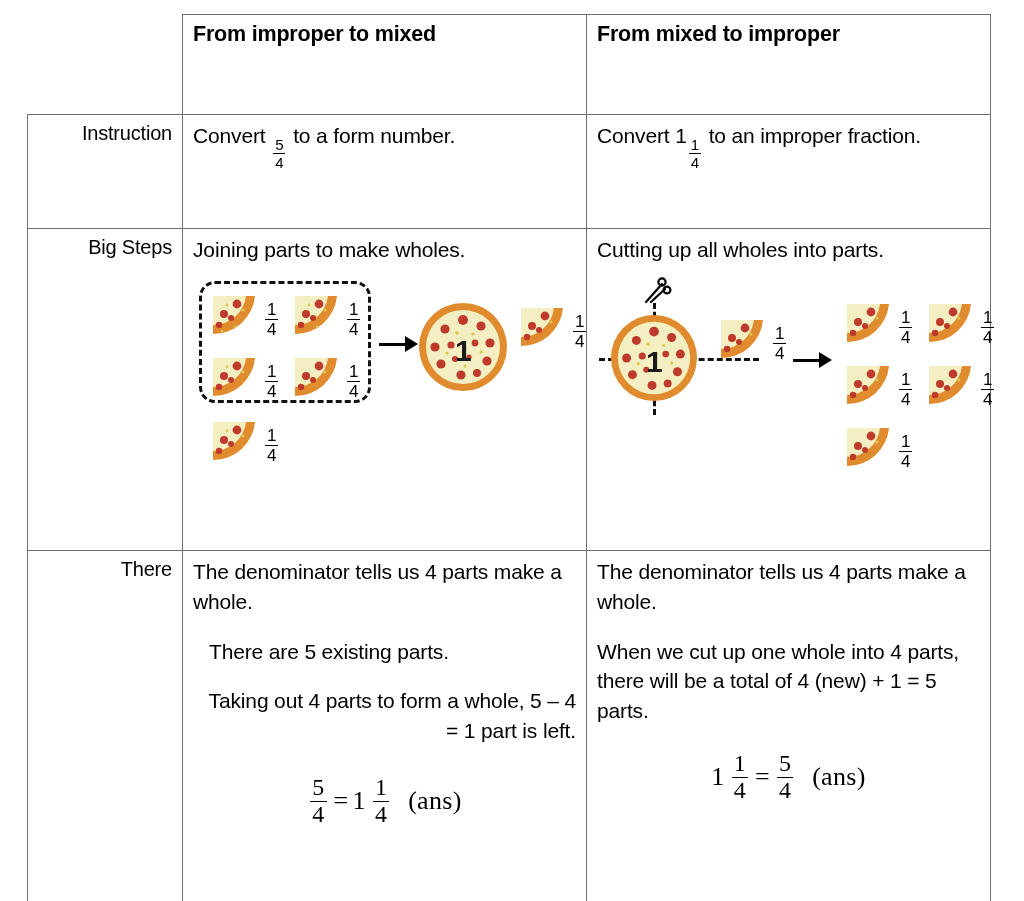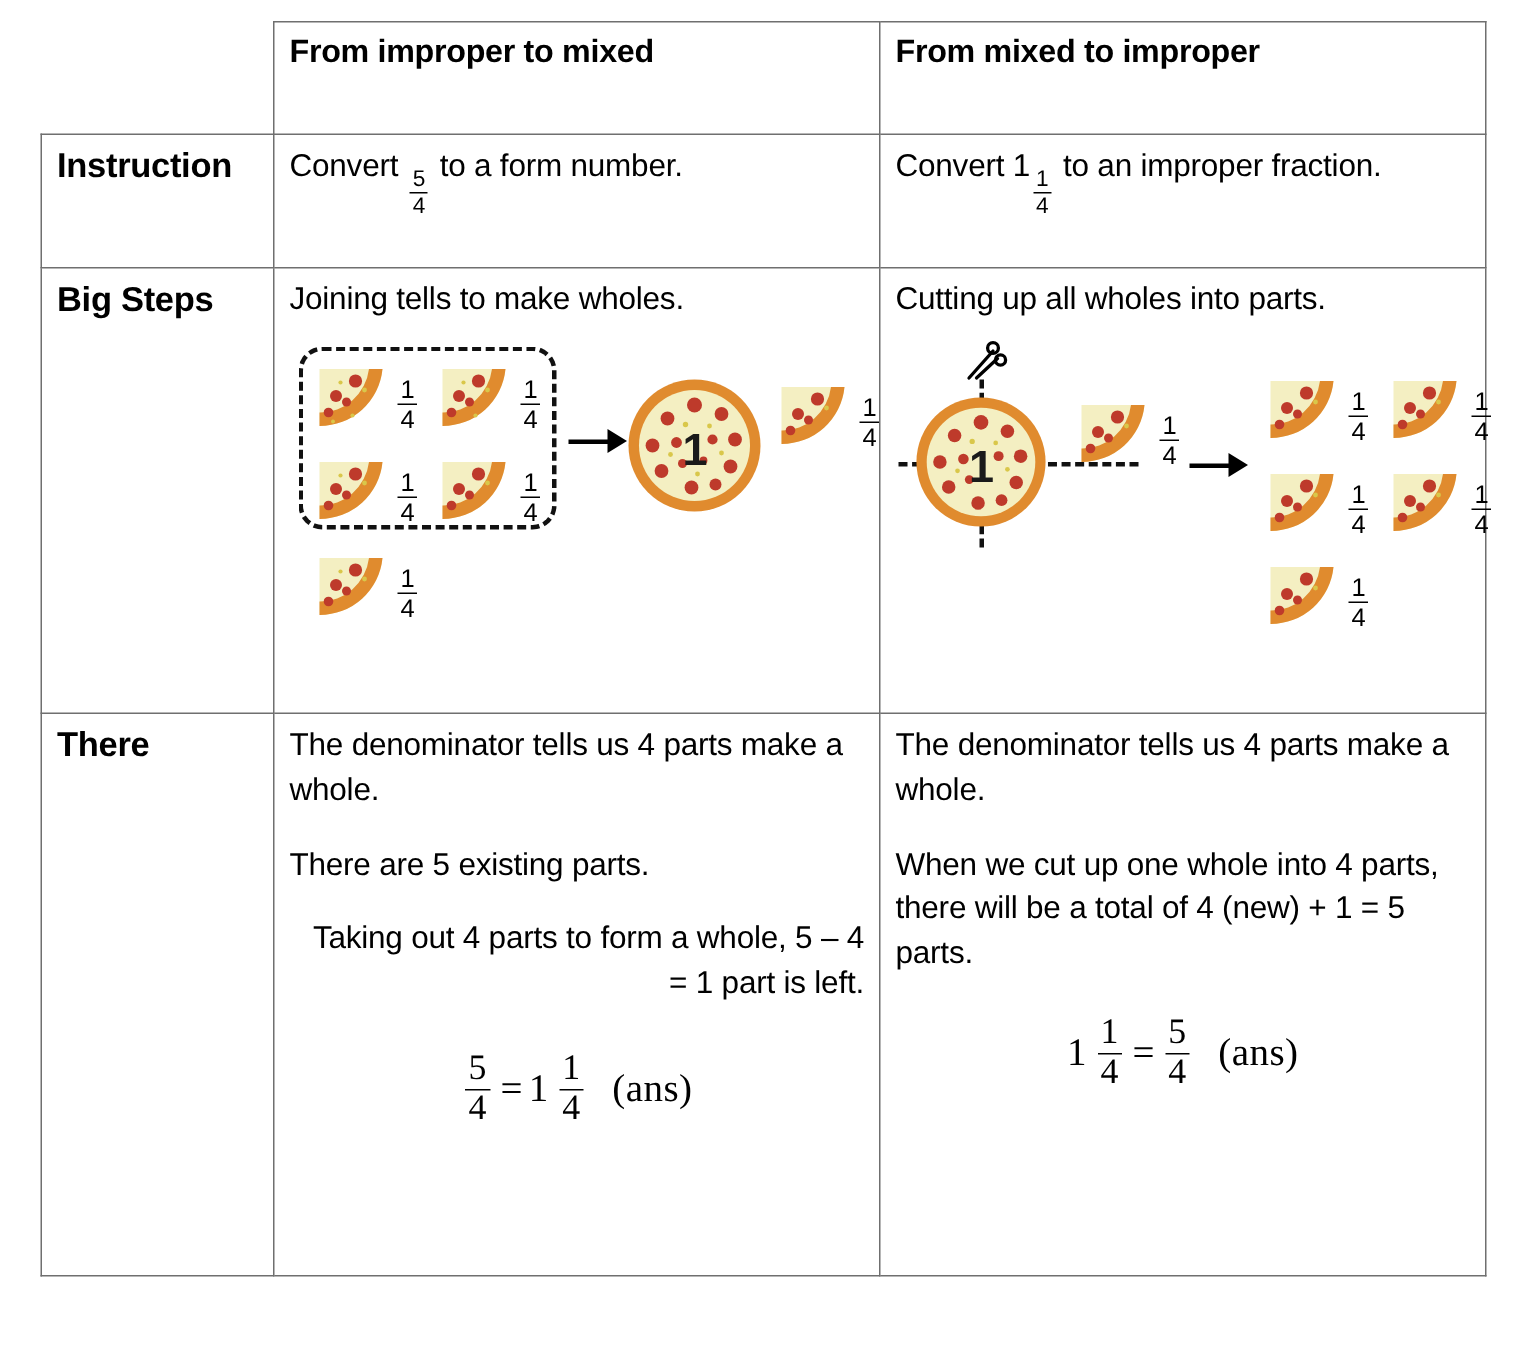--- a/index.html
+++ b/index.html
@@ -24,37 +24,38 @@
     position: absolute;
     left: 27px;
     top: 14px;
     width: 963px;
     border-collapse: collapse;
     table-layout: fixed;
   }
   table.compare td {
     border: 1px solid #6f6f6f;
     vertical-align: top;
-    padding: 6px 10px 0 10px;
+    padding: 6px 10px 25px 10px;
     background: #ffffff;
   }
   td.corner-blank {
     border: none !important;
     background: #ffffff;
   }
   col.c-label { width: 155px; }
   col.c-left  { width: 404px; }
   col.c-right { width: 404px; }
 
   .row-label {
-    font-weight: bold;
-    font-size: 23px;
+    font-weight: normal;
+    font-size: 20px;
     line-height: 1.25;
     letter-spacing: -0.2px;
     white-space: nowrap;
+    text-align: right;
   }
   .col-head {
     font-weight: bold;
     font-size: 21.5px;
     line-height: 1.25;
     letter-spacing: -0.2px;
     padding-top: 8px;
   }
   .head-cell { height: 68px; }
   .body-text {
@@ -183,21 +184,21 @@
             <span class="den">4</span>
           </span>
           <span>to an improper fraction.</span>
         </td>
       </tr>
 
       <tr>
         <td class="row-label">Big Steps</td>
 
         <td class="body-text bigidea-cell">
-          <div>Joining tells to make wholes.</div>
+          <div>Joining parts to make wholes.</div>
 
           <div class="diagram">
 
             <div class="dashbox" style="left:6px; top:4px; width:172px; height:122px;"></div>
 
             <div class="slice-unit" style="left:18px; top:14px;">
               <svg width="46" height="42" viewBox="0 0 46 42">
                 <path d="M2 40 L2 2 L44 2 A42 42 0 0 1 2 40 Z" fill="#F4EFC2"></path>
                 <path d="M2 2 L44 2 A42 42 0 0 1 2 40 L2 31 A33 33 0 0 0 35 2 Z" fill="#E08B2E"></path>
                 <path d="M5 5 L41 5 A37 37 0 0 1 5 34 Z" fill="#F4EFC2" opacity="0"></path>
@@ -499,21 +500,21 @@
             </div>
           </div>
         </td>
       </tr>
 
       <tr>
         <td class="row-label">There</td>
 
         <td class="body-text steps-cell">
           <p style="margin:0 0 20px 0;">The denominator tells us 4 parts make a whole.</p>
-          <p style="margin:0 0 20px 0;">There are 5 existing parts.</p>
+          <p style="margin:0 0 20px 16px;">There are 5 existing parts.</p>
           <p style="margin:0;text-align:right;">Taking out 4 parts to form a whole, 5 – 4 = 1 part is left.</p>
 
           <div class="eq">
             <span class="frac">
               <span class="num">5</span>
               <span class="den">4</span>
             </span>
             <span>=</span>
             <span>1</span>
             <span class="frac">

